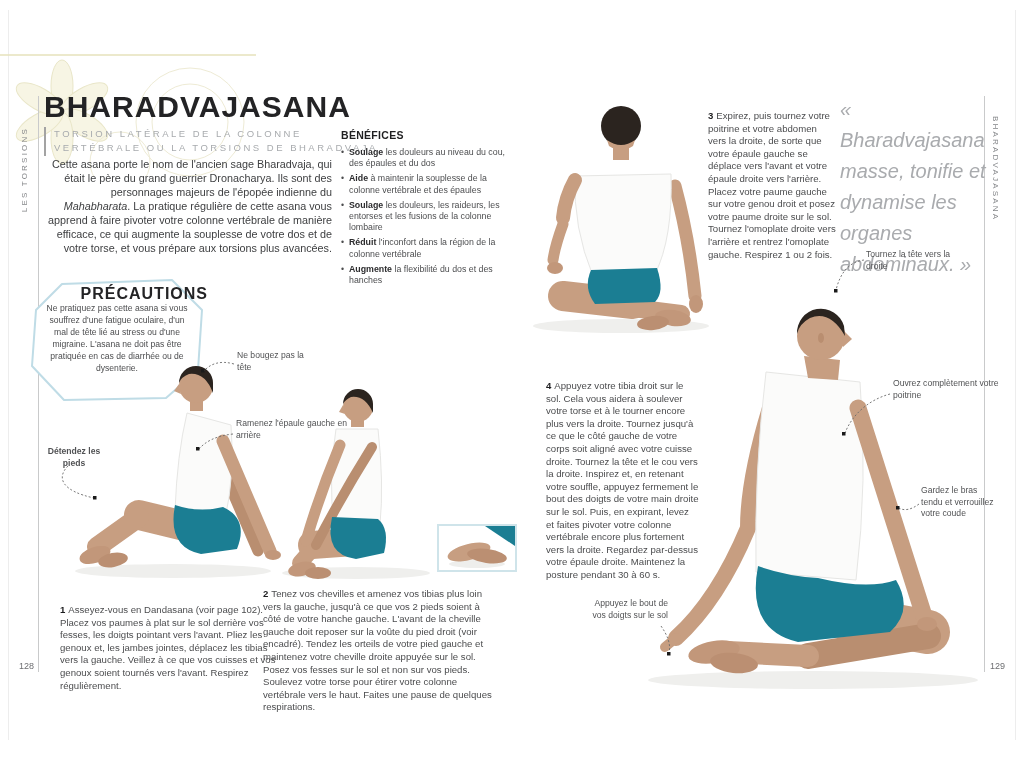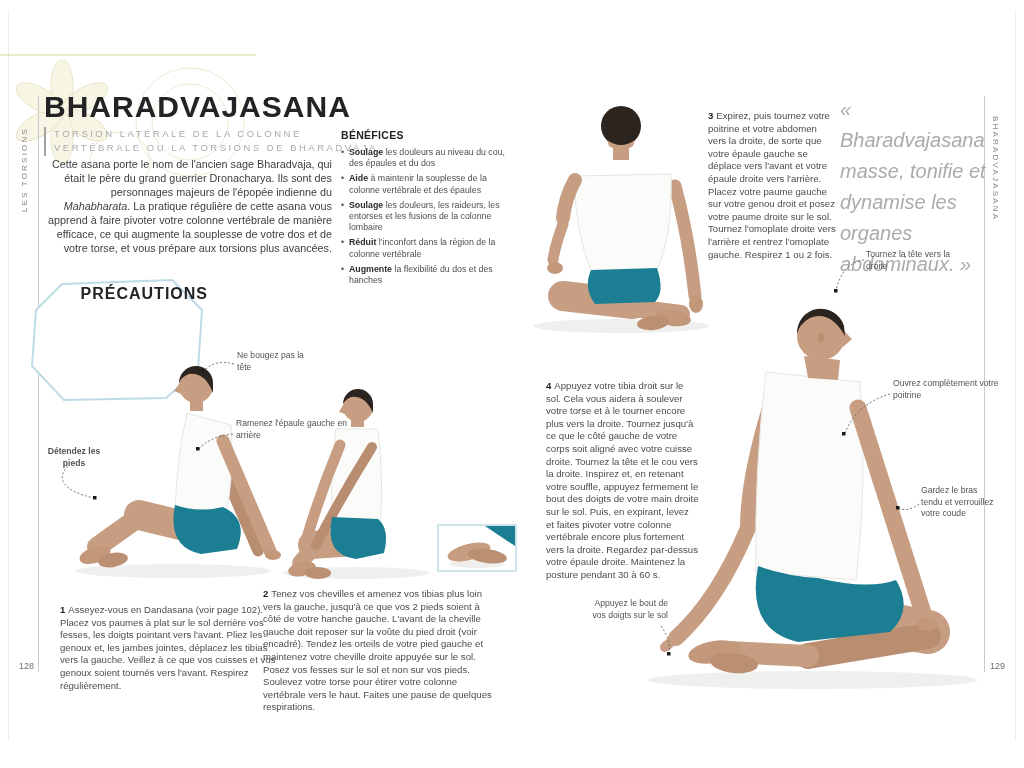--- a/index.html
+++ b/index.html
@@ -95,20 +95,21 @@
     <div class="bitem"><span class="dot">•</span><b>Soulage</b><span> les douleurs, les raideurs, les entorses et les fusions de la colonne lombaire</span></div>
     <div class="bitem"><span class="dot">•</span><b>Réduit</b><span> l'inconfort dans la région de la colonne vertébrale</span></div>
     <div class="bitem"><span class="dot">•</span><b>Augmente</b><span> la flexibilité du dos et des hanches</span></div>
   </div>
 
   <div class="precautions">
     <svg width="182" height="128" viewBox="0 0 182 128">
       <polygon points="36,8 146,4 176,34 172,94 140,122 38,124 6,90 10,34" fill="#ffffff" stroke="#bfdce6" stroke-width="2" stroke-linejoin="round"></polygon>
     </svg>
     <div class="prec-h">PRÉCAUTIONS</div>
+    <div class="prec-t">Ne pratiquez pas cette asana si vous souffrez d'une fatigue oculaire, d'un mal de tête lié au stress ou d'une migraine. L'asana ne doit pas être pratiquée en cas de diarrhée ou de dysenterie.</div>
   </div>
 
   <svg class="fig" style="left:55px;top:355px;" width="235" height="235" viewBox="0 0 235 235">
     <ellipse cx="118" cy="216" rx="98" ry="7" fill="#efefed"></ellipse>
     <path d="M158,92 L203,196" stroke="#b98e70" stroke-width="11" stroke-linecap="round" fill="none"></path>
     <path d="M158,178 L84,160" stroke="#c79e81" stroke-width="30" stroke-linecap="round" fill="none"></path>
     <path d="M84,162 L42,192" stroke="#c79e81" stroke-width="20" stroke-linecap="round" fill="none"></path>
     <ellipse cx="40" cy="200" rx="16" ry="8" fill="#c2977a" transform="rotate(-18 40 200)"></ellipse>
     <ellipse cx="58" cy="205" rx="15" ry="7" fill="#bb8f72" transform="rotate(-10 58 205)"></ellipse>
     <path d="M132,58 L176,70 Q180,120 170,164 L120,156 Q122,100 132,58 Z" fill="#fbfbfa" stroke="#e6e6e4" stroke-width="1"></path>

